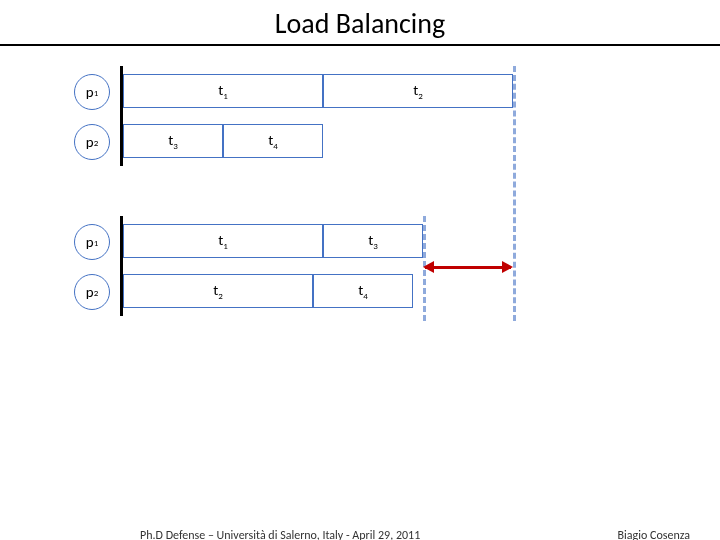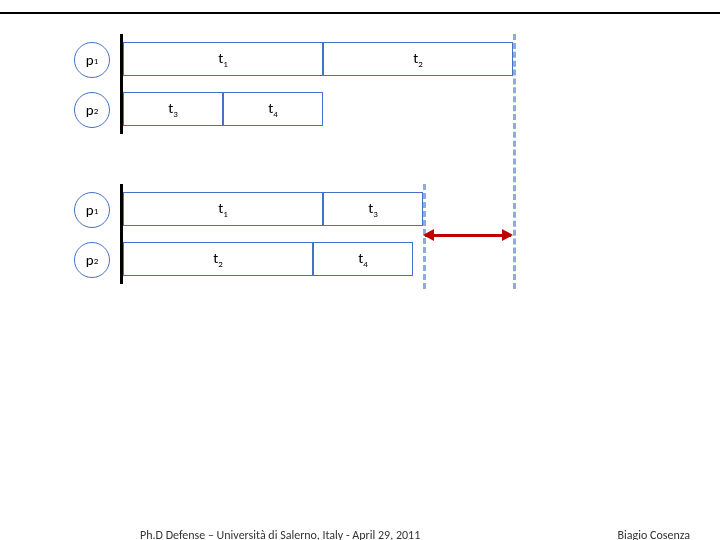--- a/index.html
+++ b/index.html
@@ -83,20 +83,21 @@
     font-size: 12px;
     color: #333;
   }
   .footer-left { position: absolute; left: 140px; }
   .footer-right { position: absolute; right: 30px; }
 </style>
 </head>
 <body>
 
 <div class="title">
+  <div>Load Balancing</div>
 </div>
 <div class="title-underline"></div>
 
 <div class="diagram">
 
   <div class="axis" style="left:60px; top:0; height:100px;"></div>
 
   <div class="proc" style="left:14px; top:8px;">
     <span>p</span>
       <sub>1</sub>

